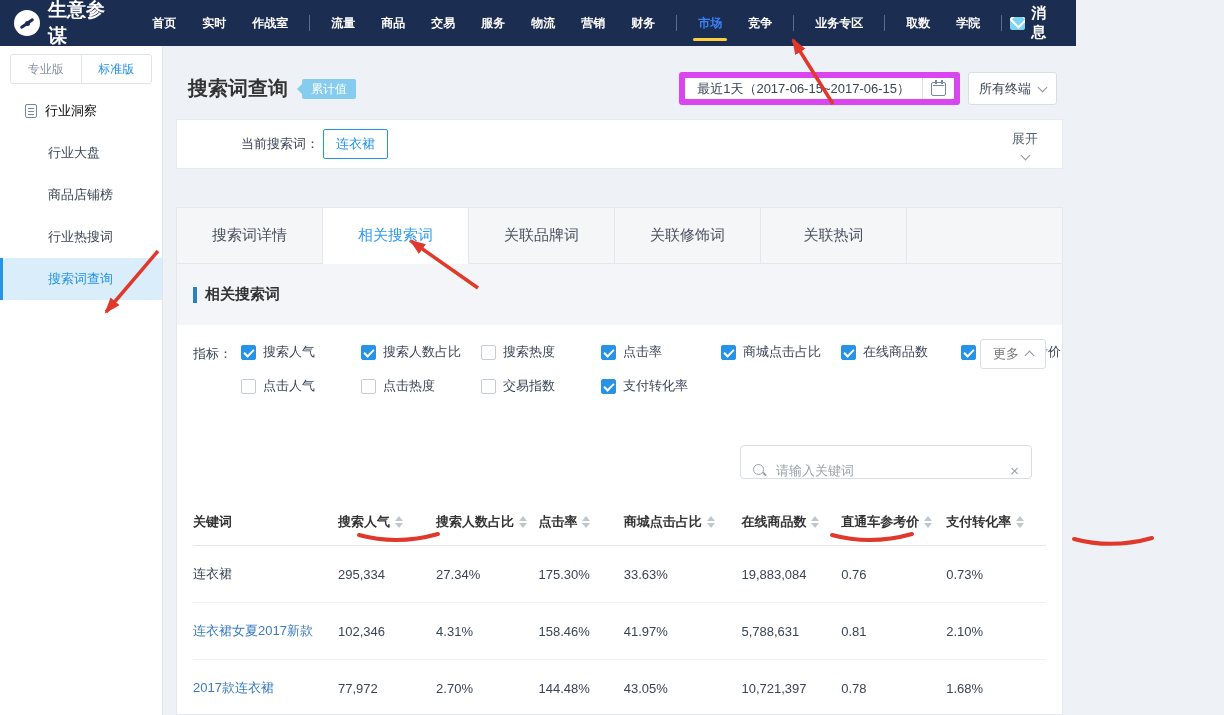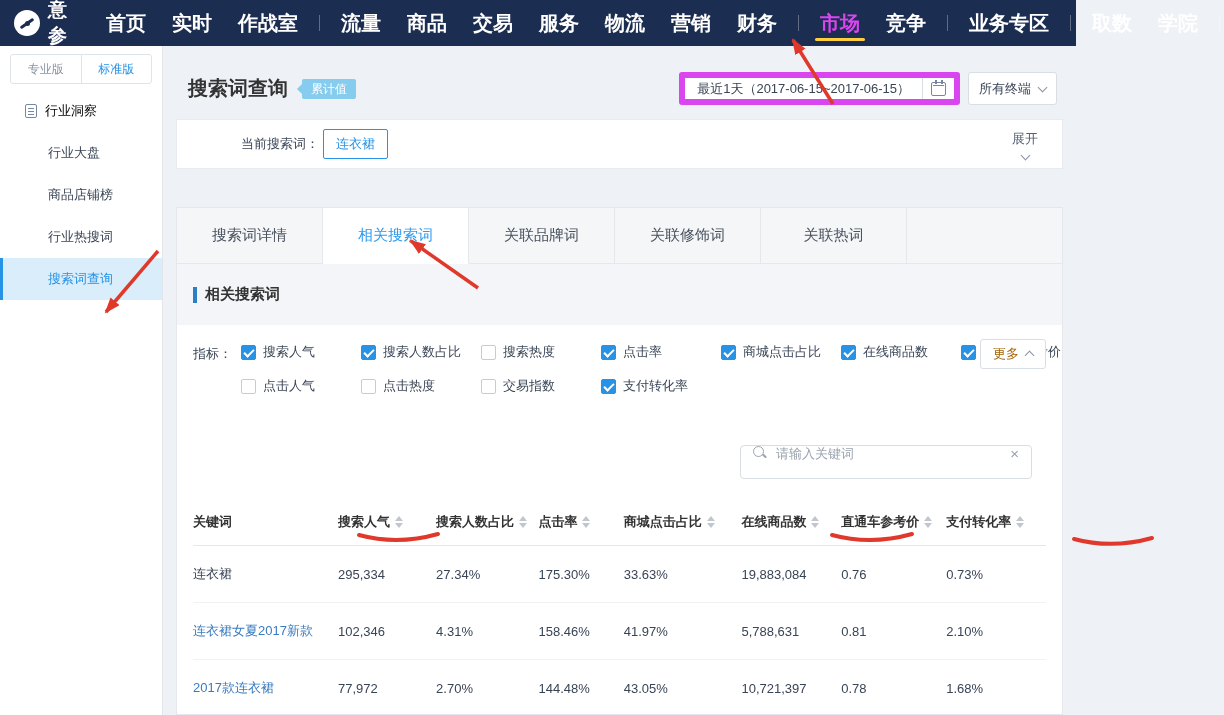--- a/index.html
+++ b/index.html
@@ -7,22 +7,22 @@
   body { font-family:"Liberation Sans","DejaVu Sans",sans-serif; background:#eef1f6; overflow:hidden; }
   .app { position:relative; width:1076px; height:715px; }
 
   
   .navbar { height:46px; background:#1c2d52; display:flex; align-items:center; color:#fff; padding:0 14px; }
   .brand { display:flex; align-items:center; gap:8px; font-size:19px; font-weight:bold; margin-right:26px; cursor:pointer; }
   .logo { width:26px; height:26px; border-radius:50%; background:#fff; position:relative; flex:none; }
   .logo::after { content:""; position:absolute; left:5px; top:12px; width:16px; height:3px; background:#1c2d52; border-radius:2px; transform:rotate(-35deg); }
   .logo::before { content:""; position:absolute; left:11px; top:11px; width:5px; height:5px; border-radius:50%; background:#1c2d52; }
   .nav-items { display:flex; align-items:center; height:100%; flex:1; }
-  .nav-item { padding:10px 13px; font-size:20px; font-weight:bold; height:100%; display:flex; align-items:center; position:relative; cursor:pointer; white-space:nowrap; }
-  .nav-item.active { color:#d946ef; }
+  .nav-item { padding:10px 13px; font-size:12px; font-weight:bold; height:100%; display:flex; align-items:center; position:relative; cursor:pointer; white-space:nowrap; }
+  .nav-item.active { color:#3b82f6; }
   .nav-item.active::after { content:""; position:absolute; left:8px; right:8px; bottom:5px; height:3px; background:#ffce3d; border-radius:2px; }
   .nav-divider { width:1px; height:16px; background:rgba(255,255,255,.3); margin:0 8px; }
   .nav-message { display:flex; align-items:center; gap:6px; font-size:15px; font-weight:bold; cursor:pointer; padding-right:4px; }
   .mail-icon { width:17px; height:13px; background:#7dd3f2; border-radius:2px; position:relative; overflow:hidden; }
   .mail-icon::after { content:""; position:absolute; left:2px; top:-4px; width:9px; height:9px; border:2px solid #fff; transform:rotate(45deg); }
 
   
   .layout { display:flex; height:669px; }
   .sidebar { width:163px; background:#fff; border-right:1px solid #e2e6ec; flex:none; }
   .main { flex:1; padding:0 13px; display:flex; flex-direction:column; overflow:hidden; }
@@ -74,24 +74,24 @@
   .section-title { font-size:15px; font-weight:bold; color:#333; }
 
   .metrics { padding:18px 16px 0; display:flex; position:relative; }
   .metrics-label { font-size:13px; color:#394455; flex:none; width:48px; padding-top:2px; }
   .metrics-rows { flex:1; }
   .metrics-row { display:flex; margin-bottom:16px; }
   .metric { width:120px; display:flex; align-items:center; gap:7px; font-size:13px; color:#394455; cursor:pointer; flex:none; }
   .cb { width:15px; height:15px; border:1px solid #c6ccd4; border-radius:2px; background:#fff; position:relative; flex:none; }
   .metric.checked .cb { background:#2693e6; border-color:#2693e6; }
   .metric.checked .cb::after { content:""; position:absolute; left:4px; top:1px; width:4px; height:8px; border-right:2px solid #fff; border-bottom:2px solid #fff; transform:rotate(45deg); }
-  .more-btn { position:absolute; right:16px; top:14px; display:flex; align-items:center; gap:7px; border:1px solid #d9dee5; border-radius:3px; background:#fff; height:30px; padding:0 12px; font-size:13px; color:#a16207; cursor:pointer; }
+  .more-btn { position:absolute; right:16px; top:14px; display:flex; align-items:center; gap:7px; border:1px solid #d9dee5; border-radius:3px; background:#fff; height:30px; padding:0 12px; font-size:13px; color:#737373; cursor:pointer; }
 
   .search-wrap { display:flex; justify-content:flex-end; padding:34px 30px 14px 16px; }
-  .search-box { width:292px; height:34px; border:1px solid #d9dee5; border-radius:4px; display:flex; align-items:flex-start; padding:0 12px; gap:9px; background:#fff; }
+  .search-box { width:292px; height:34px; border:1px solid #d9dee5; border-radius:4px; display:flex; align-items:flex-end; padding:0 12px; gap:9px; background:#fff; }
   .search-icon { width:14px; height:14px; position:relative; flex:none; }
   .search-icon::before { content:""; position:absolute; left:0; top:0; width:9px; height:9px; border:1.5px solid #9aa3ae; border-radius:50%; }
   .search-icon::after { content:""; position:absolute; left:9px; top:9px; width:5px; height:2px; background:#9aa3ae; transform:rotate(45deg); border-radius:1px; }
   .search-input { flex:1; border:none; outline:none; font-size:13px; color:#394455; background:transparent; font-family:inherit; }
   .search-input::placeholder { color:#9aa3ae; }
   .clear-btn { color:#9aa3ae; font-size:15px; cursor:pointer; line-height:1; }
 
   
   .table { margin:0 16px; }
   .thead { display:flex; align-items:center; padding:20px 0 14px; border-bottom:1px solid #e4e7ec; font-size:13px; font-weight:bold; color:#333; }

